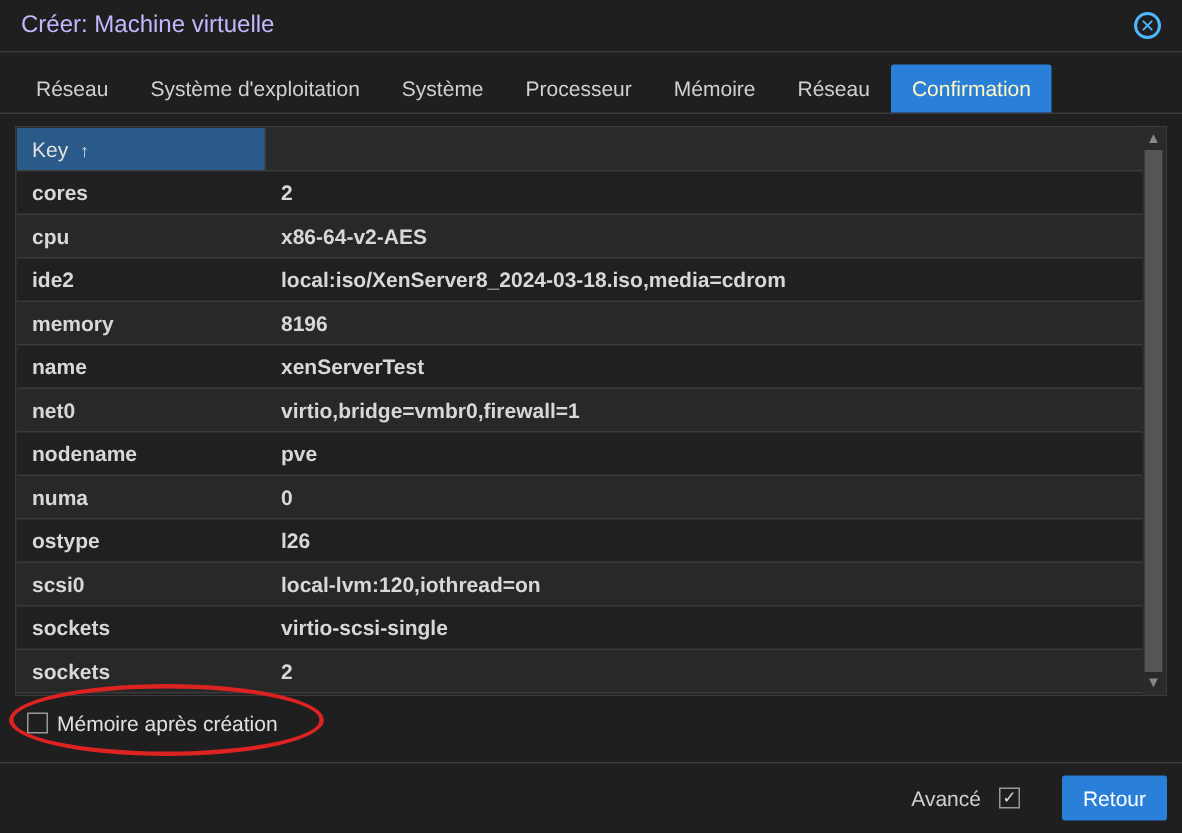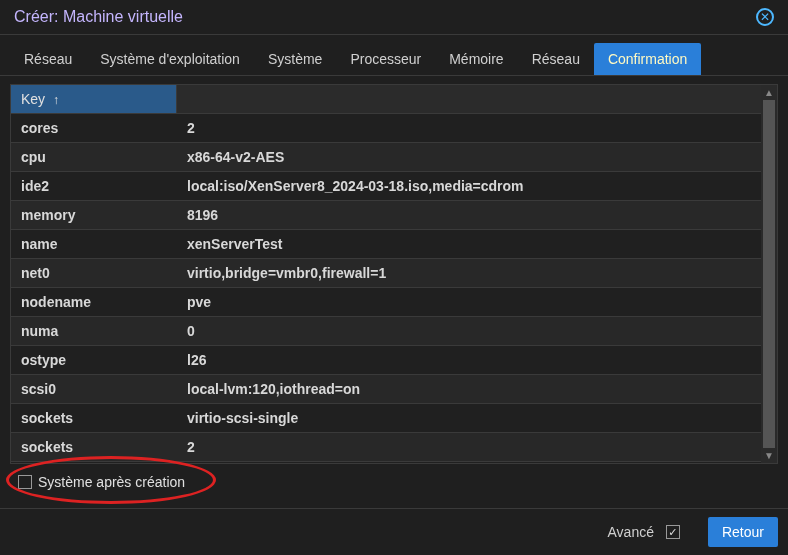--- a/index.html
+++ b/index.html
@@ -287,21 +287,21 @@
       <div class="scrollbar-fake">
         <span class="arrow">▲</span>
         <div class="thumb"></div>
         <span class="arrow">▼</span>
       </div>
     </div>
 
     <div class="bottom-check">
       <span class="annotation-circle"></span>
       <span class="checkbox" id="startChk"></span>
-      <span>Système après création</span>
+      <span>Mémoire après création</span>
     </div>
   </div>
 
   <div class="footer">
     <div class="adv-label">
       <span>Avancé</span>
       <span class="checkbox checked" id="advChk"></span>
     </div>
     <button class="btn">Retour</button>
   </div>

